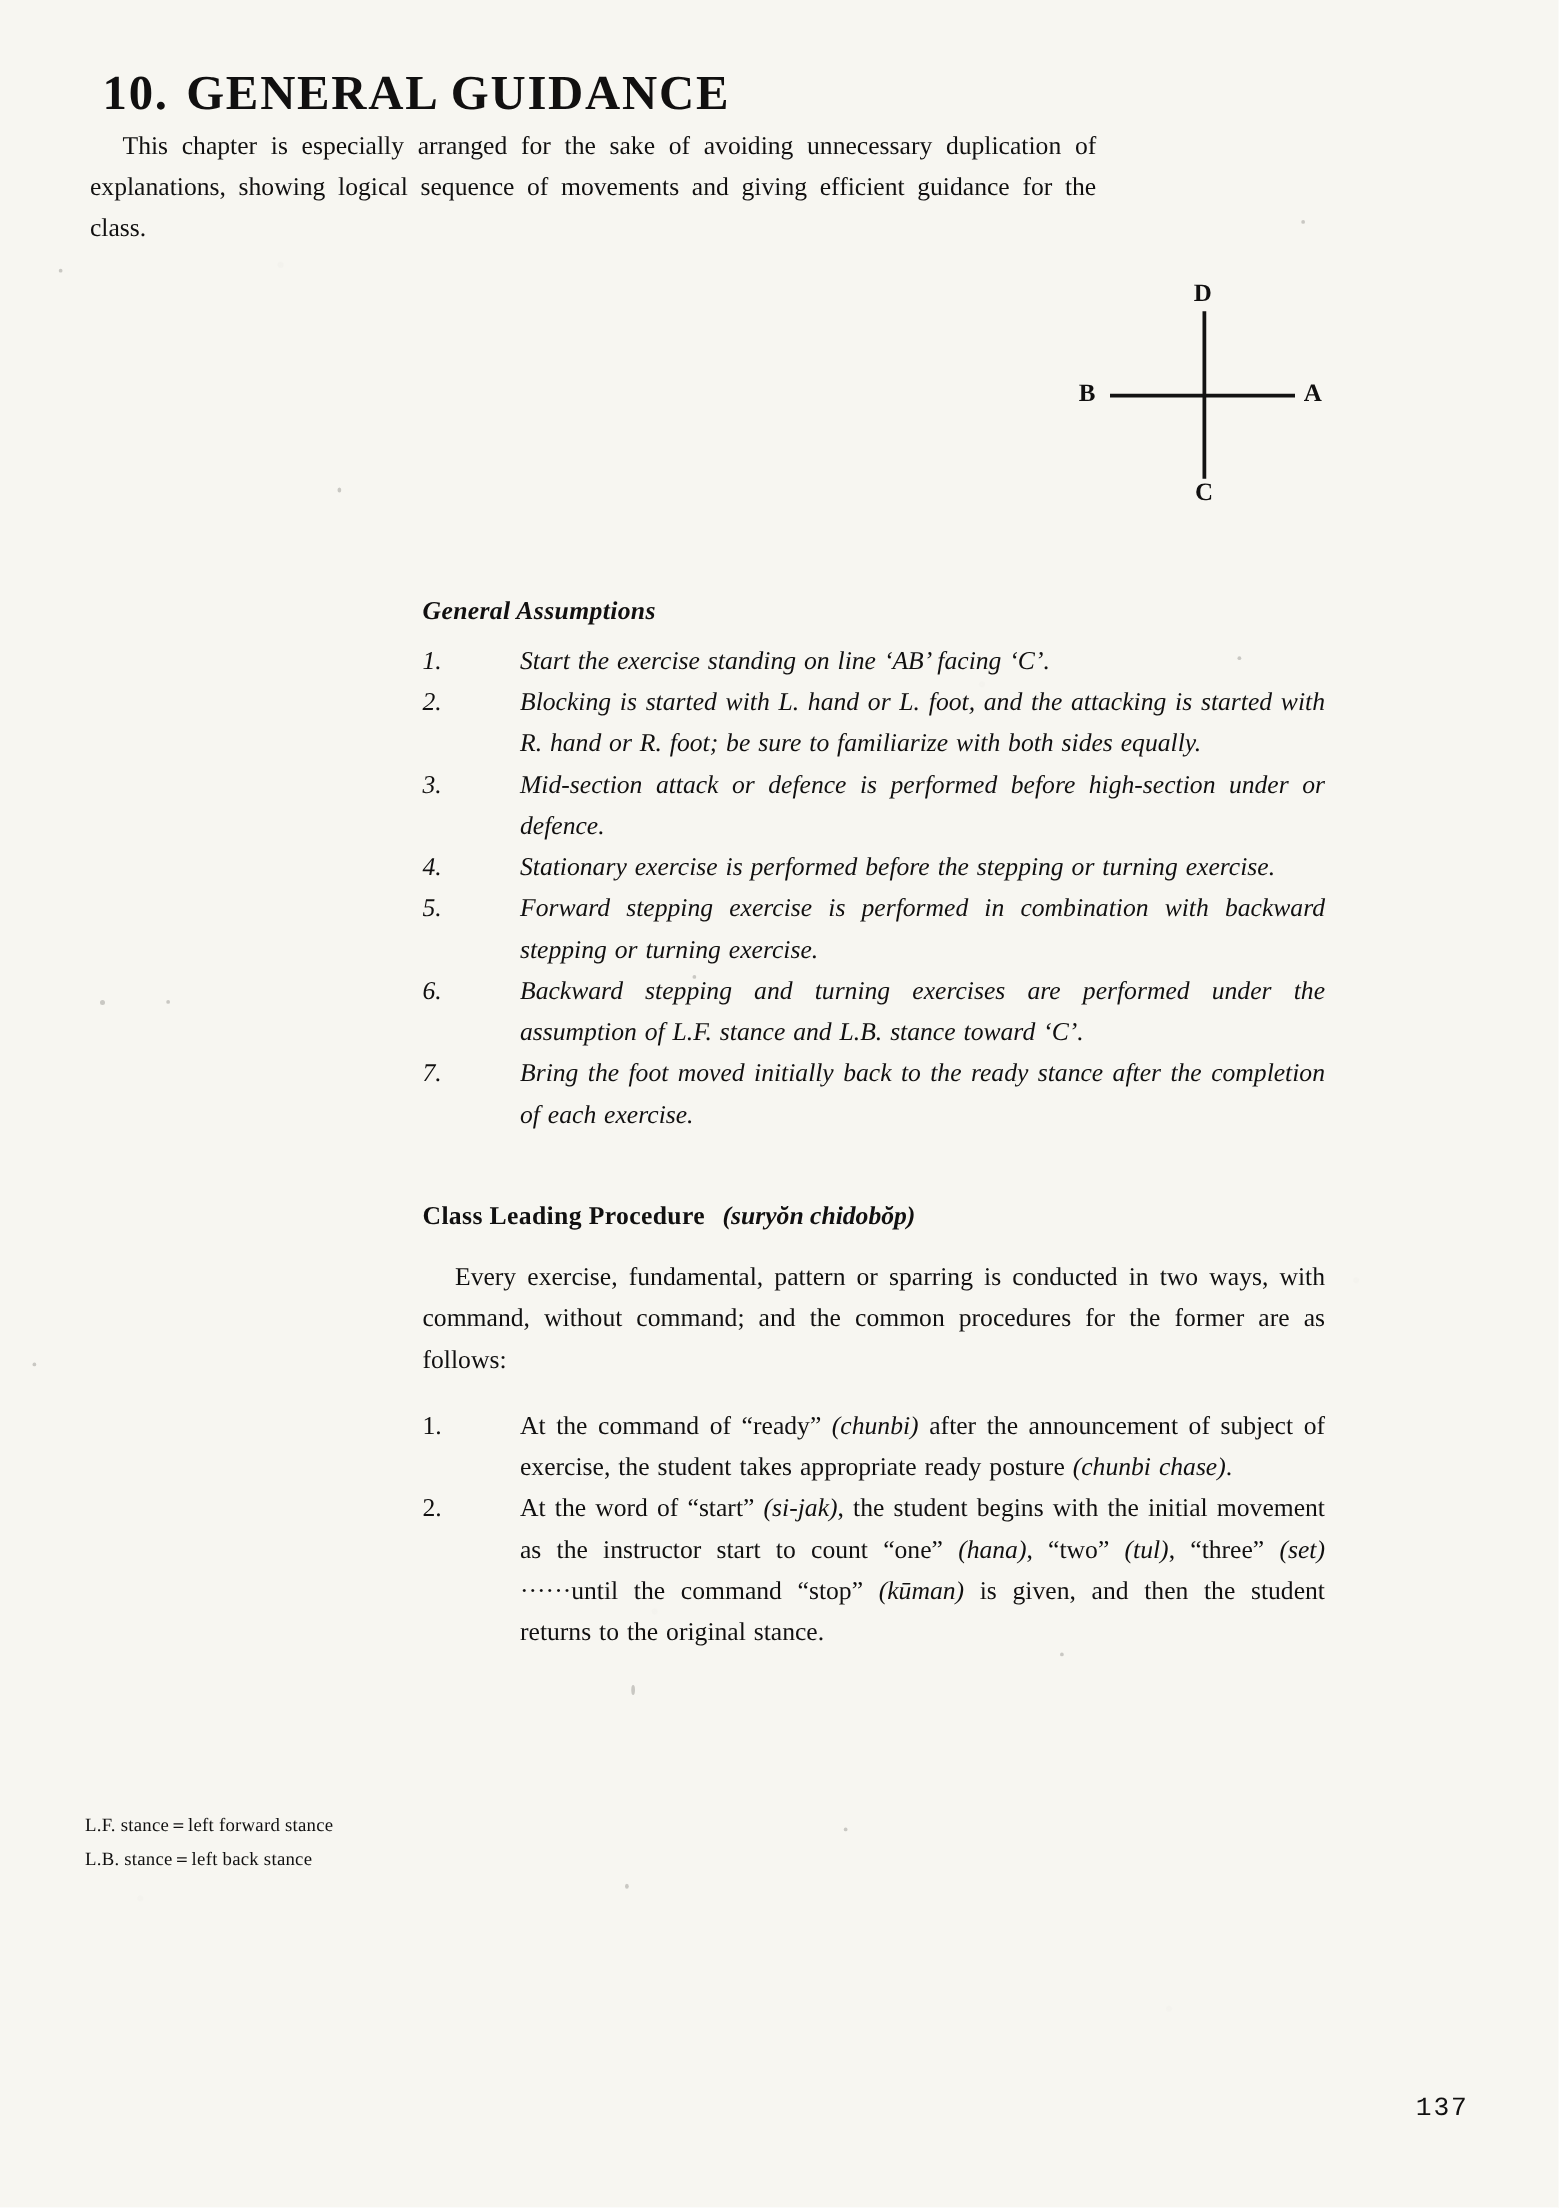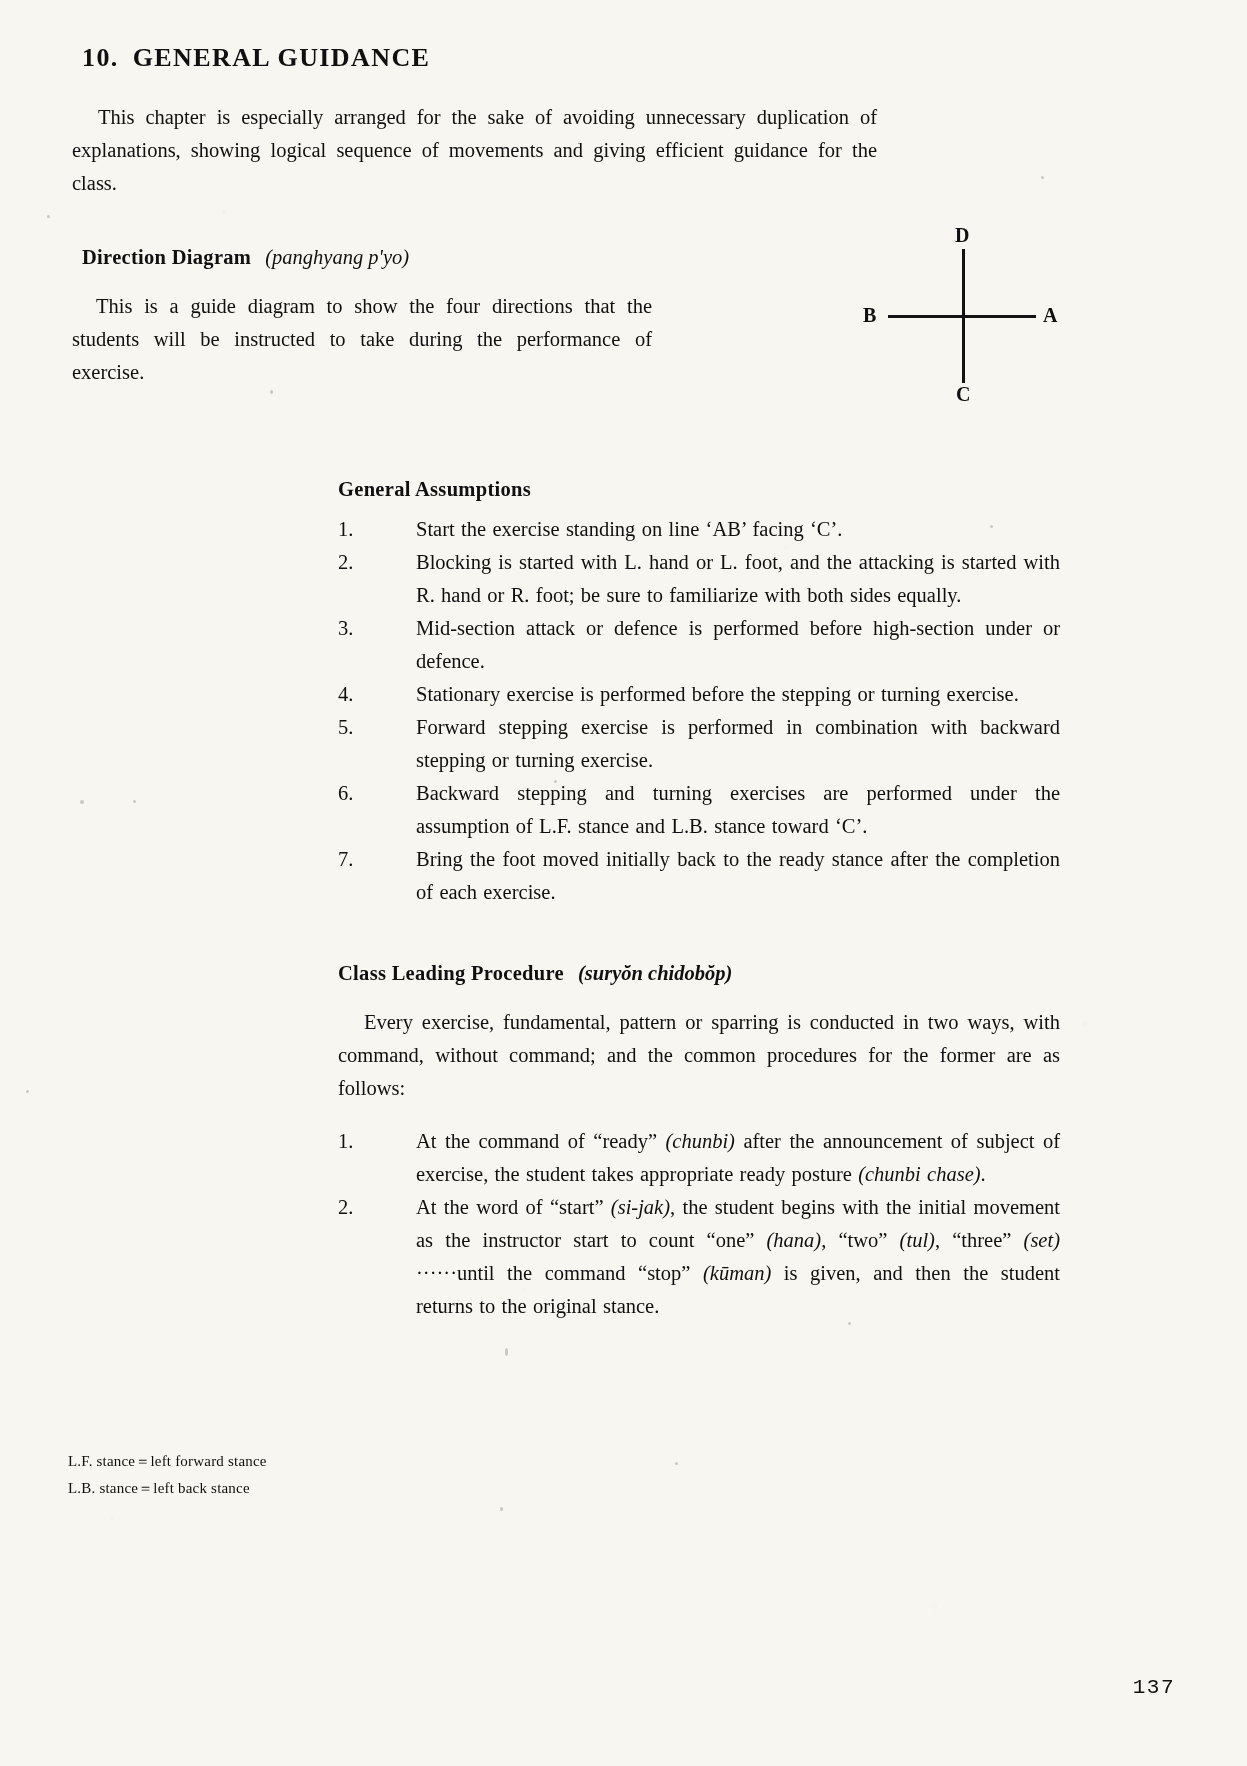--- a/index.html
+++ b/index.html
@@ -23,21 +23,21 @@
     color: #111010;
     overflow: hidden;
     box-sizing: border-box;
   }
 
   
   .chapter-heading {
     position: absolute;
     left: 82px;
     top: 26px;
-    font-size: 26px;
+    font-size: 39px;
     font-weight: bold;
     letter-spacing: 1.4px;
     font-family: "Liberation Serif", "DejaVu Serif", serif;
     white-space: nowrap;
   }
   .chapter-heading .num { margin-right: 14px; }
 
   
   .intro {
     position: absolute;
@@ -212,37 +212,31 @@
   <div class="speck" style="left:500px; top:1507px; width:3px;height:4px;"></div>
   <div class="speck" style="left:1041px;top:176px;  width:3px;height:3px;"></div>
   <div class="speck" style="left:26px;  top:1090px; width:3px;height:3px;"></div>
 
   <h1 class="chapter-heading">
     <span class="num">10.</span><span>GENERAL GUIDANCE</span>
   </h1>
 
   <p class="intro">This chapter is especially arranged for the sake of avoiding unnecessary duplication of explanations, showing logical sequence of movements and giving efficient guidance for the class.</p>
 
-  <div class="dirdia-block">
-    <div class="subhead">
-      <span>Direction Diagram</span><span class="rom">(panghyang p'yo)</span>
-    </div>
-    <p class="dirdia-text">This is a guide diagram to show the four directions that the students will be instructed to take during the performance of exercise.</p>
-  </div>
 
   <div class="cross">
     <div class="vline"></div>
     <div class="hline"></div>
     <span class="lbl lbl-d">D</span>
     <span class="lbl lbl-c">C</span>
     <span class="lbl lbl-a">A</span>
     <span class="lbl lbl-b">B</span>
   </div>
 
-  <div class="section" style="top:478px;">
+  <div class="section" style="top:478px;font-style:italic;">
     <div class="sec-head">General Assumptions</div>
     <ol class="numlist" id="ga-list">
         <li>
           <span class="mk">1.</span>
           <span class="bodytext">Start the exercise standing on line ‘AB’ facing ‘C’.</span>
         </li>
         <li>
           <span class="mk">2.</span>
           <span class="bodytext">Blocking is started with L. hand or L. foot, and the attacking is started with R. hand or R. foot; be sure to familiarize with both sides equally.</span>
         </li>

